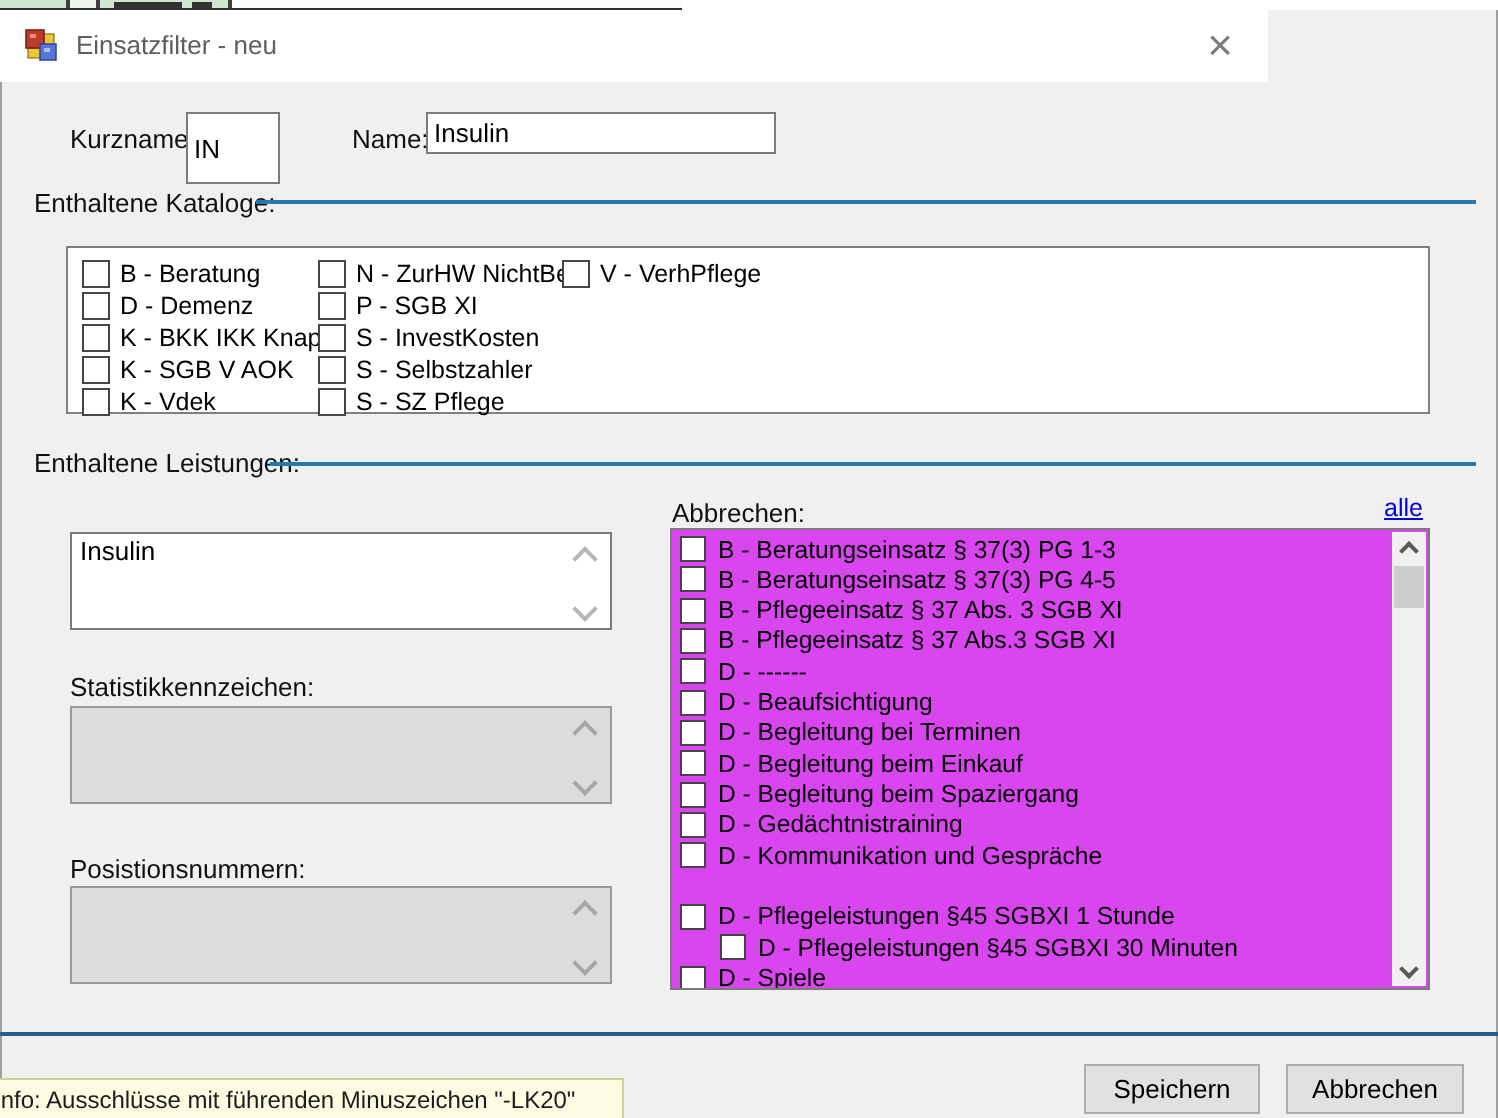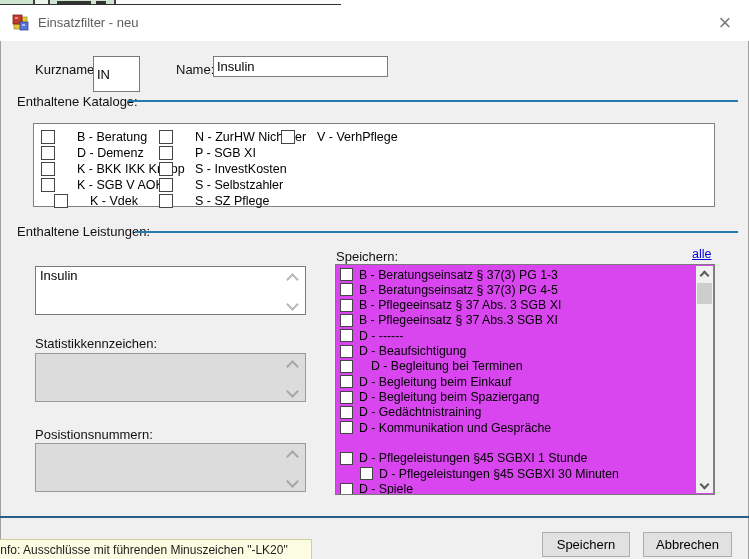--- a/index.html
+++ b/index.html
@@ -8,34 +8,34 @@
     background:#fff;font-family:"Liberation Sans",sans-serif;
     box-shadow:inset -1px 0 0 #bdbdbd, inset 1px 0 0 #bdbdbd;
   }
   
   .strip{position:absolute;top:0;left:0;width:749px;height:5px;background:#fff;}
   .strip .seg{position:absolute;top:0;height:4px;}
   .strip .bline{position:absolute;top:4px;left:0;width:341px;height:1px;background:#2f2f2f;}
   
   .dialog{position:absolute;top:5px;left:0;width:749px;height:556px;background:#f0f0f0;
           box-shadow:inset -1px 0 0 #9f9f9f, inset 1px 0 0 #9f9f9f;}
-  .titlebar{position:absolute;top:0;left:0;width:749px;height:36px;background:#ffffff;}
+  .titlebar{position:absolute;top:0;left:0;width:634px;height:36px;background:#ffffff;}
   .app-icon{position:absolute;left:12px;top:9px;width:17px;height:17px;}
   .win-title{position:absolute;left:38px;top:10px;font-size:13px;color:#5e5e5e;}
   .close-x{position:absolute;right:10px;top:3px;width:28px;height:30px;text-align:center;
            font-size:22px;font-weight:300;color:#7c7c7c;line-height:30px;cursor:pointer;}
   
   .lbl{position:absolute;font-size:13px;color:#111;white-space:nowrap;}
   .inp{position:absolute;border:1px solid #7a7a7a;background:#fff;font-family:"Liberation Sans",sans-serif;
        font-size:13px;color:#000;padding:0 3px;box-sizing:border-box;}
   .hline{position:absolute;height:2px;background:#2878b0;}
   .groupbox{position:absolute;background:#fff;border:1px solid #808080;box-sizing:border-box;}
   .kat-item{position:absolute;display:flex;align-items:center;height:14px;}
   .cbx{display:inline-block;width:12px;height:12px;background:#fff;border:1px solid #454545;box-sizing:content-box;}
-  .cbl{font-size:12.5px;color:#000;margin-left:22px;white-space:nowrap;}
+  .cbl{font-size:12.5px;color:#000;margin-left:5px;white-space:nowrap;}
   .ta{position:absolute;border:1px solid #7a7a7a;background:#fff;font-family:"Liberation Sans",sans-serif;
       font-size:13px;color:#000;padding:1px 4px;box-sizing:border-box;resize:none;overflow:hidden;}
   .ta.disabled{background:#dcdcdc;border-color:#9a9a9a;}
   .chev{position:absolute;width:7px;height:7px;border-left:2px solid #b4b8ba;border-top:2px solid #b4b8ba;}
   .chev.up{transform:rotate(45deg);}
   .chev.down{transform:rotate(225deg);}
   .listbox{position:absolute;background:#d946ef;border:1px solid #7a7a7a;box-sizing:border-box;overflow:hidden;}
   .ls-row{position:absolute;left:0;width:356px;height:15px;display:flex;align-items:center;}
   .ls-row .cbx{width:11px;height:11px;margin-left:4px;}
   .ls-row .cbl{font-size:12.3px;margin-left:6px;}
@@ -105,21 +105,21 @@
           <span class="cbl">D - Demenz</span>
         </div>
         <div class="kat-item" style="left: 7px; top: 38px;">
           <span class="cbx"></span>
           <span class="cbl">K - BKK IKK Knapp</span>
         </div>
         <div class="kat-item" style="left: 7px; top: 54px;">
           <span class="cbx"></span>
           <span class="cbl">K - SGB V AOK</span>
         </div>
-        <div class="kat-item" style="left: 20px; top: 70px;">
+        <div class="kat-item" style="left: 7px; top: 70px;">
           <span class="cbx"></span>
           <span class="cbl">K - Vdek</span>
         </div>
         <div class="kat-item" style="left: 125px; top: 6px;">
           <span class="cbx"></span>
           <span class="cbl">N - ZurHW NichtBer</span>
         </div>
         <div class="kat-item" style="left: 125px; top: 22px;">
           <span class="cbx"></span>
           <span class="cbl">P - SGB XI</span>
@@ -152,21 +152,21 @@
     <span class="lbl" style="left:35px;top:331px;">Statistikkennzeichen:</span>
     <textarea class="ta disabled" style="left: 35px; top: 348px; width: 271px; height: 49px;" readonly=""></textarea>
     <span class="chev up" style="left:288px;top:357px;border-color:#a3a7aa;"></span>
     <span class="chev down" style="left:288px;top:382px;border-color:#a3a7aa;"></span>
 
     <span class="lbl" style="left:35px;top:422px;">Posistionsnummern:</span>
     <textarea class="ta disabled" style="left: 35px; top: 438px; width: 271px; height: 49px;" readonly=""></textarea>
     <span class="chev up" style="left:288px;top:447px;border-color:#a3a7aa;"></span>
     <span class="chev down" style="left:288px;top:472px;border-color:#a3a7aa;"></span>
 
-    <span class="lbl" style="left:336px;top:244px;">Speichern:</span>
+    <span class="lbl" style="left:336px;top:244px;">Abbrechen:</span>
     <a class="alle-link" style="left:692px;top:242px;">alle</a>
     <div class="listbox" style="left:335px;top:259px;width:380px;height:231px;">
       <div class="sbar">
         <span class="arr up">
             <span class="chev up"></span>
           </span>
         <span class="thumb"></span>
         <span class="arr down">
             <span class="chev down"></span>
           </span>
@@ -188,21 +188,21 @@
           <span class="cbl">B - Pflegeeinsatz § 37 Abs.3 SGB XI</span>
         </div>
         <div class="ls-row" style="top: 63.32px;">
           <span class="cbx"></span>
           <span class="cbl">D - ------</span>
         </div>
         <div class="ls-row" style="top: 78.65px;">
           <span class="cbx"></span>
           <span class="cbl">D - Beaufsichtigung</span>
         </div>
-        <div class="ls-row" style="top: 93.98px; gap: 12px;">
+        <div class="ls-row" style="top: 93.98px;">
           <span class="cbx"></span>
           <span class="cbl">D - Begleitung bei Terminen</span>
         </div>
         <div class="ls-row" style="top: 109.31px;">
           <span class="cbx"></span>
           <span class="cbl">D - Begleitung beim Einkauf</span>
         </div>
         <div class="ls-row" style="top: 124.64px;">
           <span class="cbx"></span>
           <span class="cbl">D - Begleitung beim Spaziergang</span>

